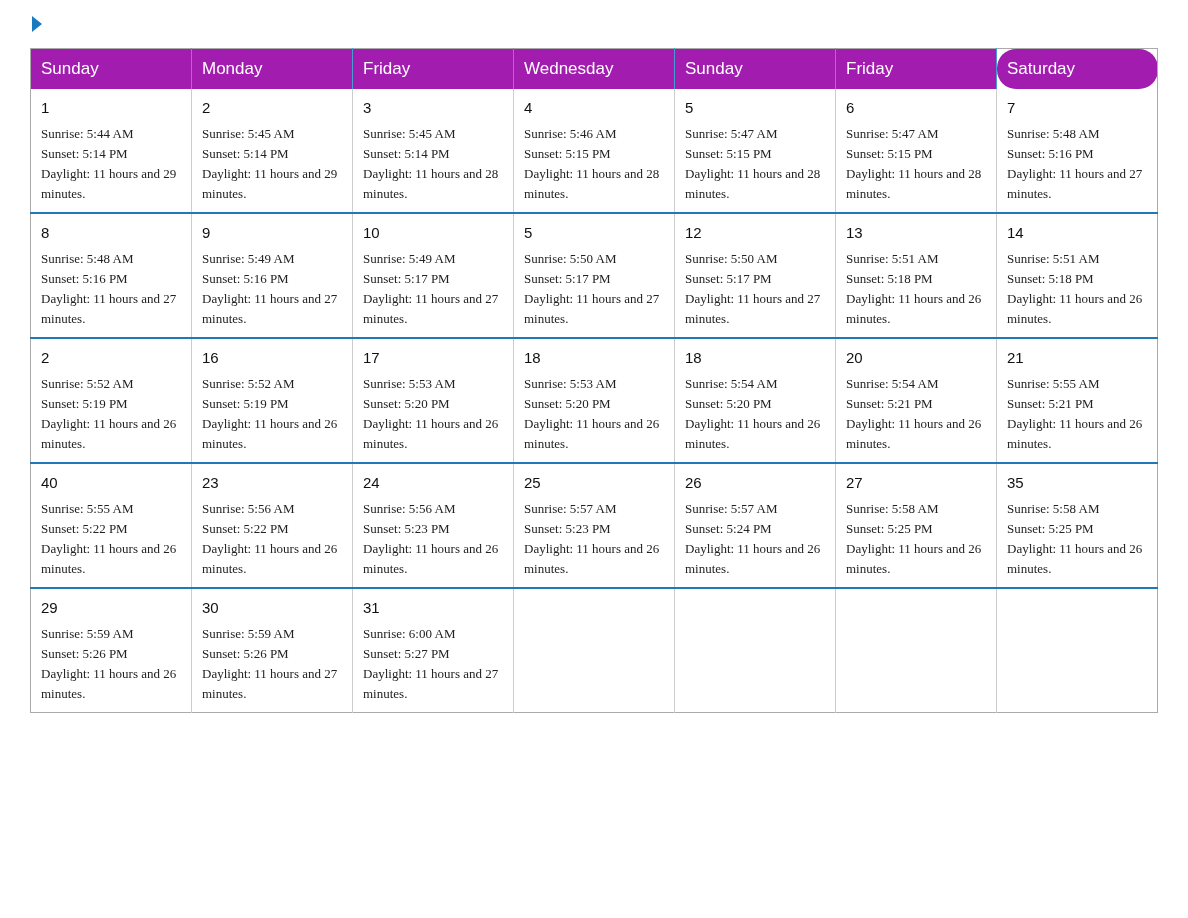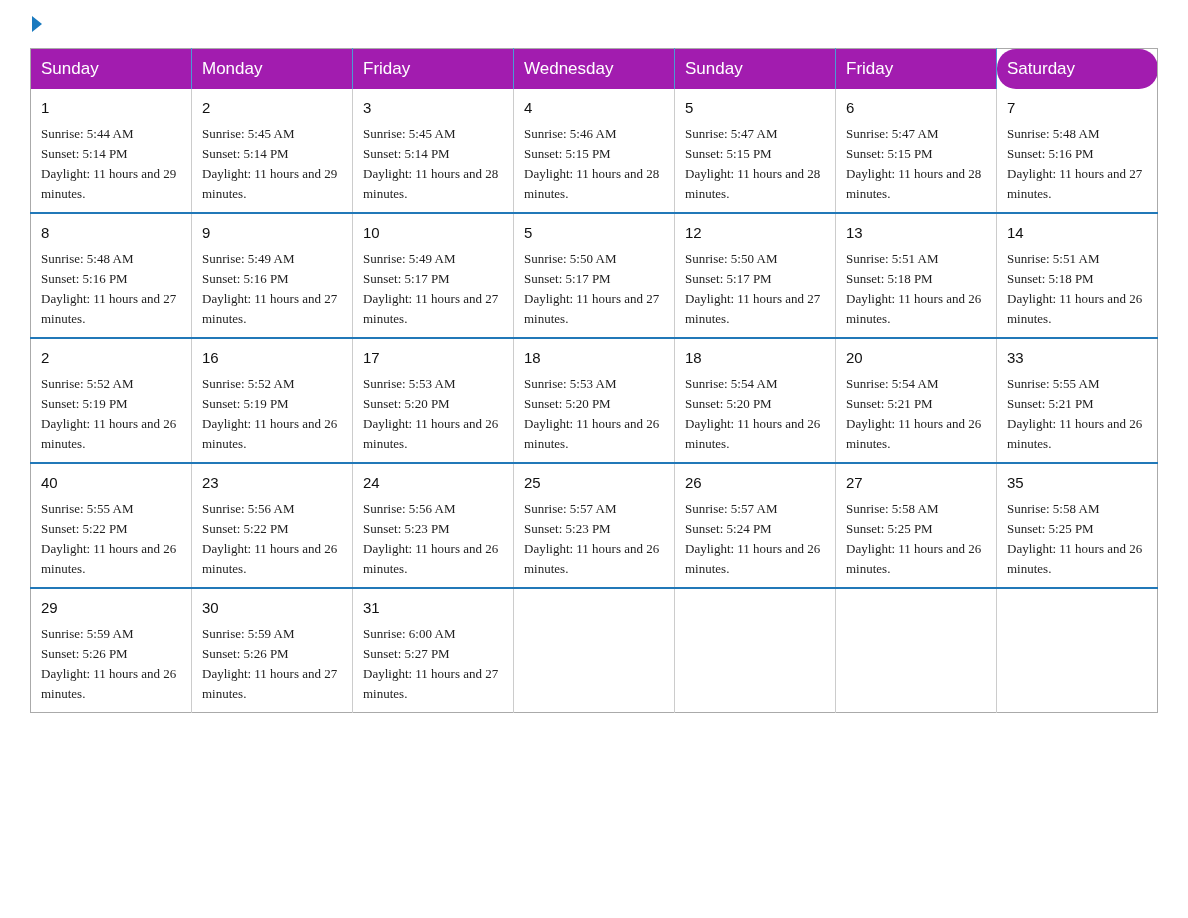--- a/index.html
+++ b/index.html
@@ -222,21 +222,21 @@
         </td>
         <td>
           <div class="day-number">18</div>
           <div class="day-info">Sunrise: 5:54 AM<br>Sunset: 5:20 PM<br>Daylight: 11 hours and 26 minutes.</div>
         </td>
         <td>
           <div class="day-number">20</div>
           <div class="day-info">Sunrise: 5:54 AM<br>Sunset: 5:21 PM<br>Daylight: 11 hours and 26 minutes.</div>
         </td>
         <td>
-          <div class="day-number">33</div>
+          <div class="day-number">21</div>
           <div class="day-info">Sunrise: 5:55 AM<br>Sunset: 5:21 PM<br>Daylight: 11 hours and 26 minutes.</div>
         </td>
       </tr>
       <tr>
         <td>
           <div class="day-number">40</div>
           <div class="day-info">Sunrise: 5:55 AM<br>Sunset: 5:22 PM<br>Daylight: 11 hours and 26 minutes.</div>
         </td>
         <td>
           <div class="day-number">23</div>

